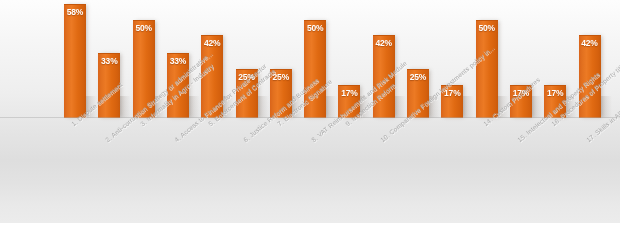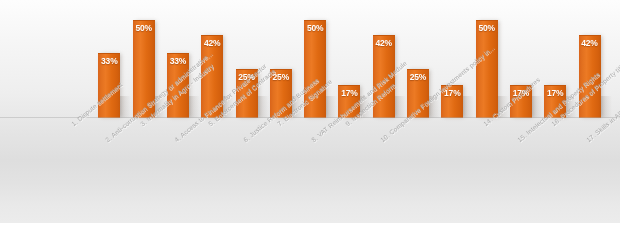--- a/index.html
+++ b/index.html
@@ -104,20 +104,24 @@
   .cat-label.below {
     top: 20px;
   }
 </style>
 </head>
 <body>
 
 <div id="chart-root">
 
   <div id="plot">
+      <div class="bar-slot" style="left: 64px;">
+        <div class="bar" title="1. Dispute settlement — 58%" style="height: 114px;"></div>
+        <div class="bar-value" style="bottom: 101px;">58%</div>
+      </div>
       <div class="bar-slot" style="left: 98.3px;">
         <div class="bar" title="2. Anti-corruption Strategy or administrative... — 33%" style="height: 65px;"></div>
         <div class="bar-value" style="bottom: 52px;">33%</div>
       </div>
       <div class="bar-slot" style="left: 132.6px;">
         <div class="bar" title="3. Informality in Agro - Industry — 50%" style="height: 98px;"></div>
         <div class="bar-value" style="bottom: 85px;">50%</div>
       </div>
       <div class="bar-slot" style="left: 166.9px;">
         <div class="bar" title="4. Access to Finance for Private Sector — 33%" style="height: 65px;"></div>

